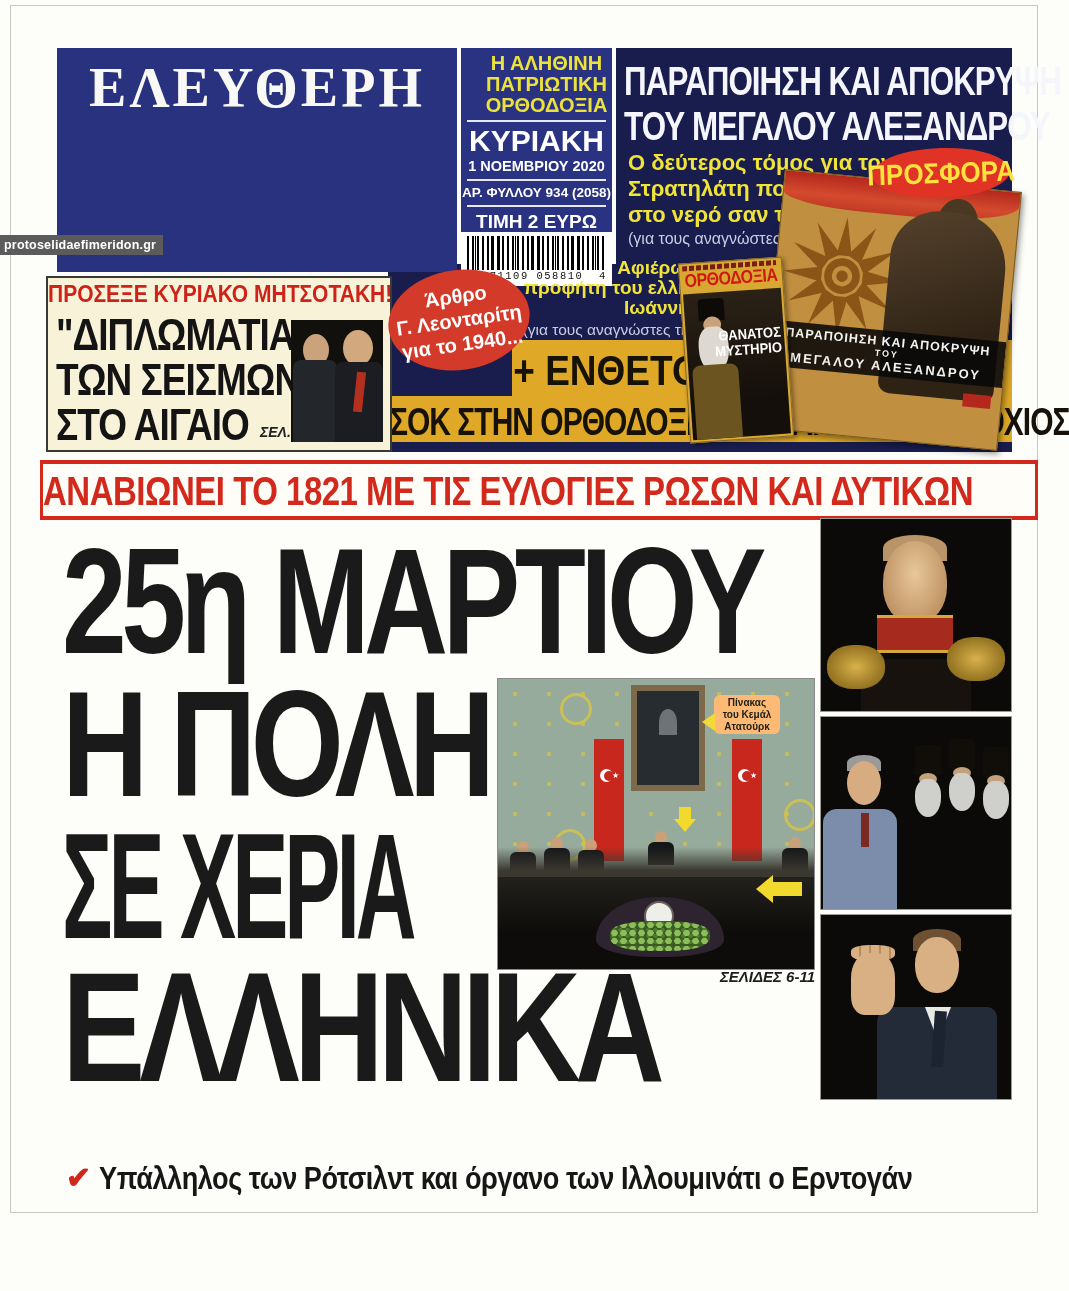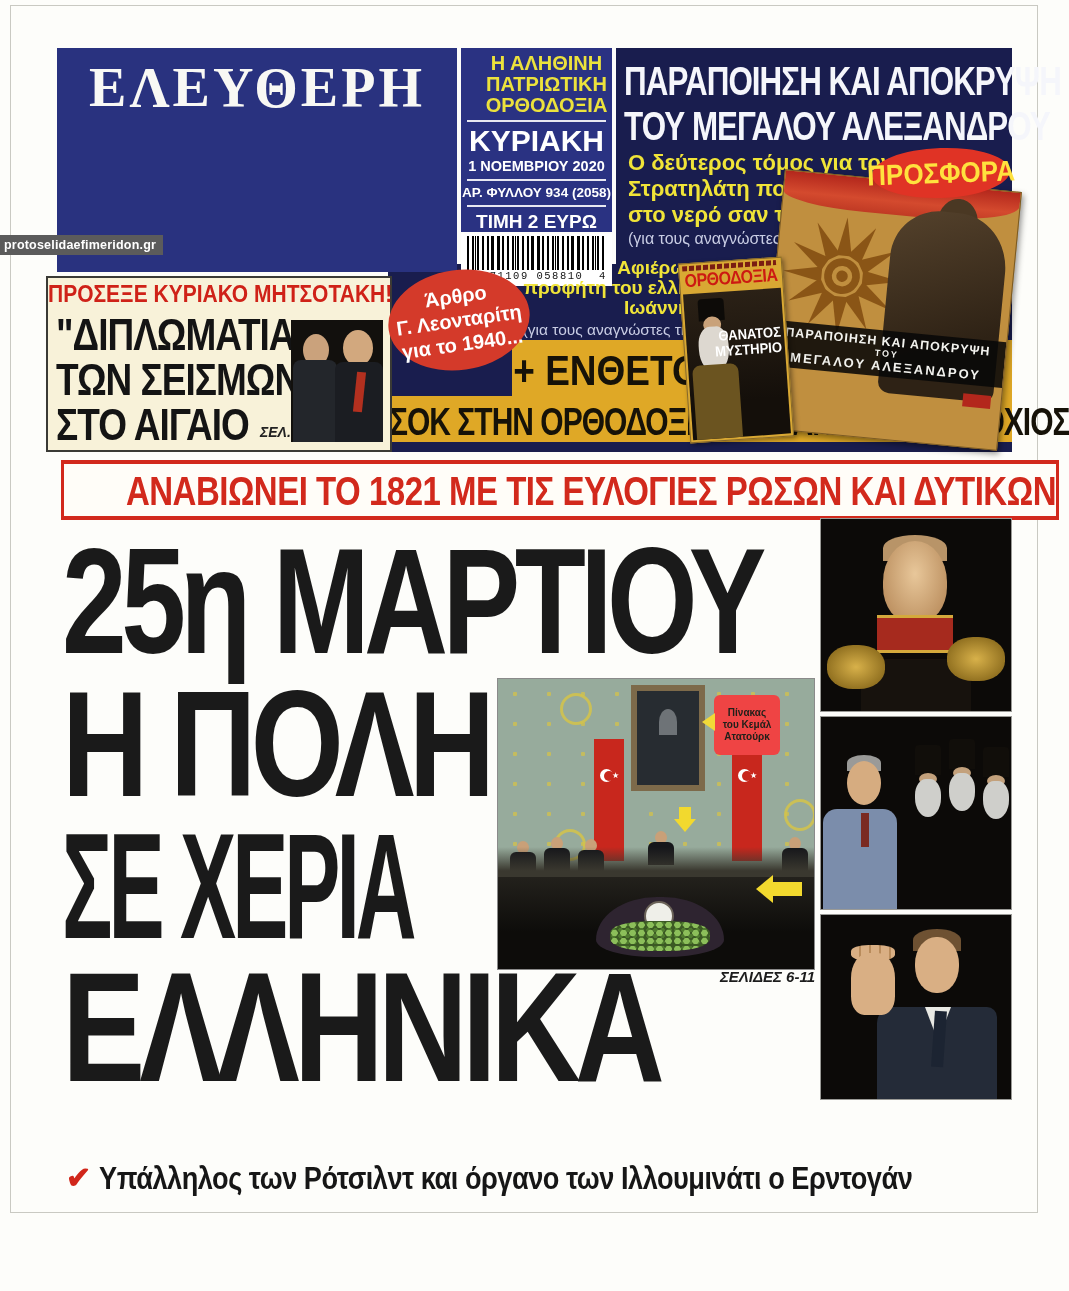--- a/index.html
+++ b/index.html
@@ -92,21 +92,21 @@
     transform:scaleY(1.18);transform-origin:top left;letter-spacing:-1px;white-space:nowrap;}
   #aegean .pref{position:absolute;left:212px;top:146px;color:#222;font-weight:700;font-style:italic;font-size:14px;}
   #aegean .pic{position:absolute;right:7px;top:42px;width:92px;height:122px;background:#12100d;overflow:hidden;}
   #aegean .pic .h1{position:absolute;left:12px;top:14px;width:26px;height:32px;background:#caa27c;border-radius:50%;}
   #aegean .pic .s1{position:absolute;left:2px;top:40px;width:44px;height:82px;background:#23262b;border-radius:8px 8px 0 0;}
   #aegean .pic .h2{position:absolute;left:52px;top:10px;width:30px;height:36px;background:#d2a87e;border-radius:50%;}
   #aegean .pic .s2{position:absolute;left:44px;top:42px;width:48px;height:80px;background:#1b1d22;border-radius:8px 8px 0 0;}
   #aegean .pic .tie{position:absolute;left:64px;top:52px;width:9px;height:40px;background:#b3301f;transform:rotate(6deg);}
   
   #redbanner{left:40px;top:460px;width:992px;height:52px;background:#fffdf8;border:4px solid #d2291c;
-    border-left-width:3px;border-right-width:3px;z-index:2;text-align:right;margin-left:21px;}
+    border-left-width:3px;border-right-width:3px;z-index:2;text-align:left;}
   #redbanner span{display:inline-block;color:#d2291c;font-weight:900;font-size:33px;letter-spacing:-0.5px;
     margin-top:3px;transform:scale(1.0,1.25);transform-origin:top center;white-space:nowrap;}
   
   .mh{color:#1a1a1a;font-weight:900;letter-spacing:-5px;white-space:nowrap;z-index:1;transform-origin:top left;}
   #mh1{left:62px;top:515px;font-size:104px;transform:scale(1.12,1.45);}
   #mh2{left:62px;top:658px;font-size:104px;transform:scale(1.15,1.45);}
   #mh3{left:62px;top:800px;font-size:104px;transform:scale(0.81,1.45);}
   #mh4{left:62px;top:938px;font-size:104px;transform:scale(1.20,1.50);}
   
   #cabinet{left:497px;top:678px;width:316px;height:290px;z-index:3;border:1px solid #8a8a8a;
@@ -129,21 +129,21 @@
   .person .hd{position:absolute;left:7px;top:0;width:12px;height:13px;background:#c9a078;border-radius:50%;}
   .person .bd{position:absolute;left:0;top:11px;width:26px;height:23px;background:#15161a;border-radius:6px 6px 0 0;}
   #cabinet .boat{position:absolute;left:98px;top:218px;width:128px;height:60px;background:#2e2430;
     border-radius:50% 50% 48% 48%/75% 75% 30% 30%;}
   #cabinet .clock{position:absolute;left:146px;top:222px;width:26px;height:26px;background:#efefe9;
     border-radius:50%;border:2px solid #6a6258;}
   #cabinet .plants{position:absolute;left:112px;top:242px;width:100px;height:30px;border-radius:40%;
     background:radial-gradient(circle 3px,#8cbf5a 3px,transparent 3.5px),
                radial-gradient(circle 2px,#4f7a2e 2px,transparent 2.5px),#3c5a24;
     background-size:9px 8px,7px 6px;}
-  #cabinet .callout{position:absolute;left:216px;top:16px;width:66px;height:60px;background:#ef4444;
+  #cabinet .callout{position:absolute;left:216px;top:16px;width:66px;height:39px;background:#fdba74;
     border-radius:6px;color:#21201a;font-weight:700;font-size:10px;line-height:12px;text-align:center;
     display:flex;flex-direction:column;justify-content:center;}
   #cabinet .callout .tri{position:absolute;left:-12px;top:18px;width:0;height:0;
     border-top:9px solid transparent;border-bottom:9px solid transparent;border-right:13px solid #f2d937;}
   #cabinet .adown .stem{position:absolute;left:5px;top:0;width:12px;height:12px;background:#f2d92e;}
   #cabinet .adown .head{position:absolute;left:0;top:12px;width:0;height:0;
     border-left:11px solid transparent;border-right:11px solid transparent;border-top:13px solid #f2d92e;}
   #cabinet .aleft .stem{position:absolute;left:16px;top:7px;width:30px;height:14px;background:#f2d92e;}
   #cabinet .aleft .head{position:absolute;left:0;top:0;width:0;height:0;
     border-top:14px solid transparent;border-bottom:14px solid transparent;border-right:17px solid #f2d92e;}

